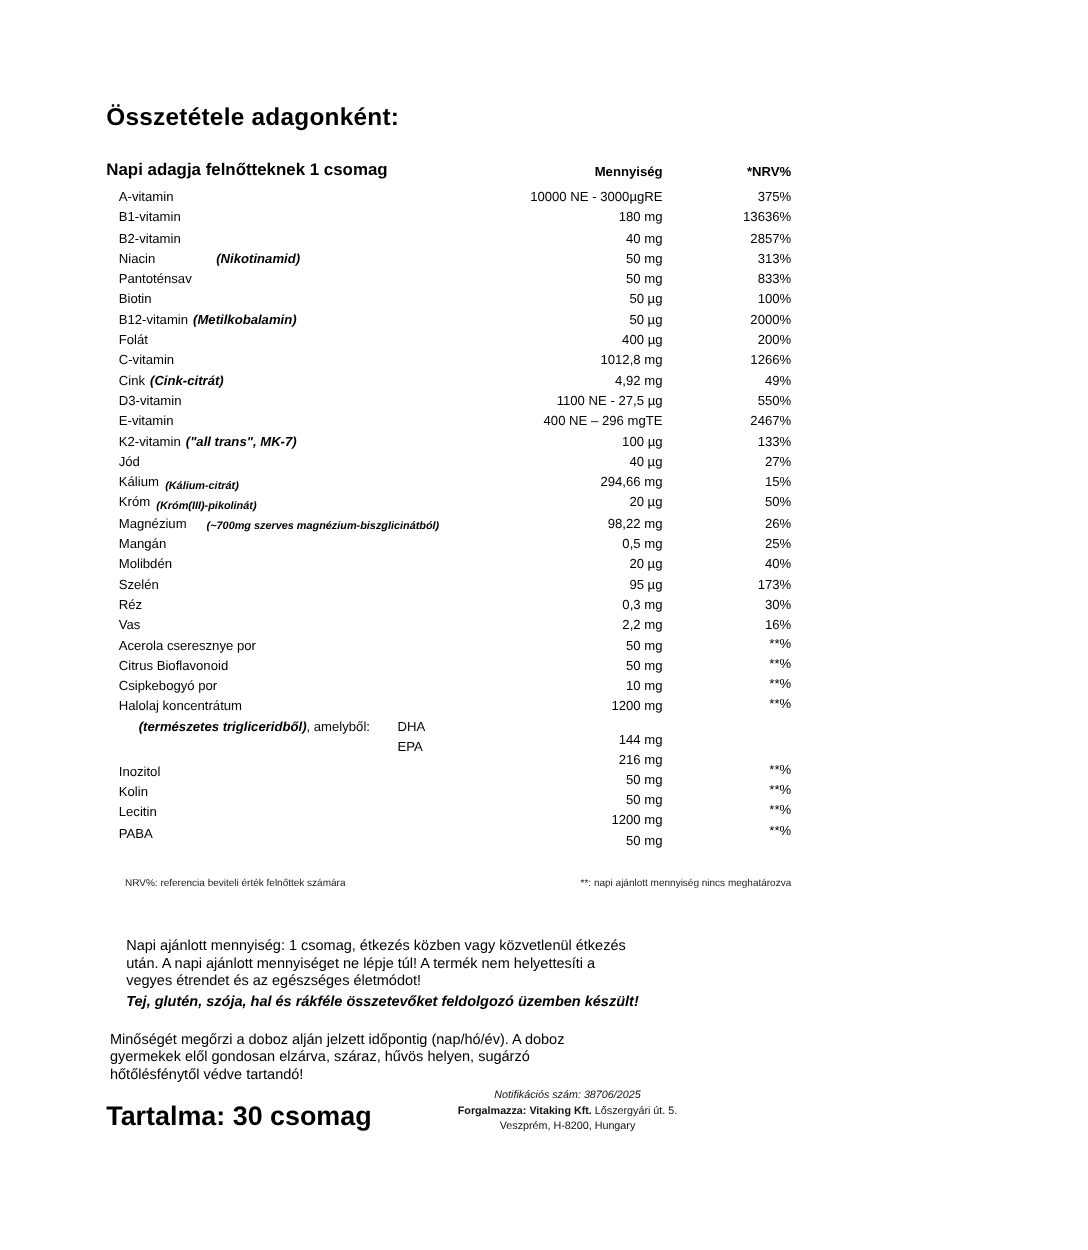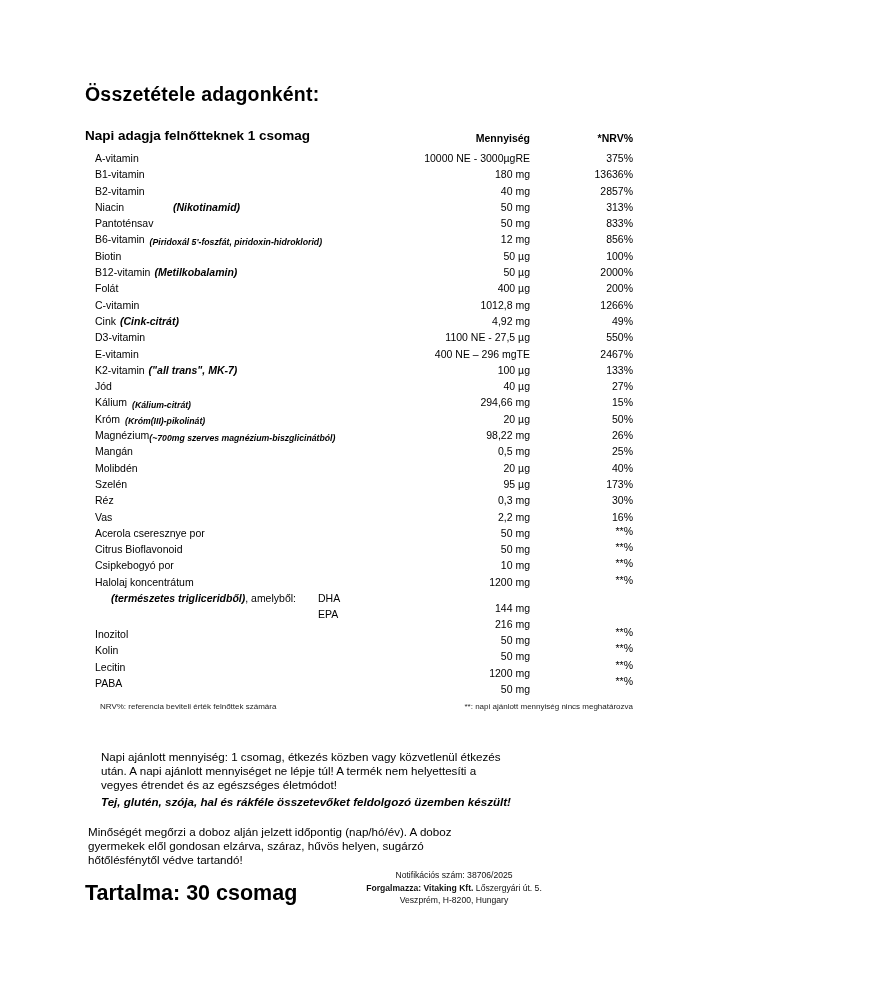--- a/index.html
+++ b/index.html
@@ -7,21 +7,21 @@
 
   .title{position:absolute;left:85px;top:83px;font-size:19.5px;font-weight:bold;letter-spacing:.2px;}
   .subtitle{position:absolute;left:85px;top:108px;font-size:13.5px;font-weight:bold;margin-top:20px;}
 
   .table{position:absolute;left:95px;top:131px;width:538px;font-size:10.5px;}
   .thead{position:relative;height:20px;font-weight:bold;}
   .row{position:relative;height:16.3px;}
   .nmwrap{position:absolute;left:0;top:1px;white-space:nowrap;}
   .sub-inline{font-weight:bold;font-style:italic;margin-left:4px;}
   .sub-small{font-weight:bold;font-style:italic;font-size:8.7px;margin-left:5px;position:relative;top:1.5px;}
-  .attached{margin-left:0;}
+  .attached{margin-left:16px;}
   .sub-tab{position:absolute;left:78px;top:0;font-weight:bold;font-style:italic;white-space:nowrap;}
   .amt{position:absolute;right:103px;top:1px;white-space:nowrap;margin-left:32px;}
   .nrv{position:absolute;right:0;top:1px;white-space:nowrap;}
   .low{top:7px;}
   .hi{top:-1px;}
 
   .fish{position:relative;height:36px;}
   .fish-lead{position:absolute;left:16px;top:1px;white-space:nowrap;}
   .fish-bold{font-weight:bold;font-style:italic;}
   .fish-dha-label{position:absolute;left:223px;top:1px;}
@@ -32,21 +32,21 @@
   .footnotes{position:absolute;left:88px;top:702px;width:545px;height:14px;font-size:8px;color:#222;}
   .fn-left{position:absolute;left:0;top:0;white-space:nowrap;padding-left:12px;}
   .fn-right{position:absolute;right:0;top:0;white-space:nowrap;}
 
   .usage{position:absolute;left:101px;top:750px;font-size:11.6px;line-height:14px;}
   .allergen{font-weight:bold;font-style:italic;margin-top:3px;}
   .storage{position:absolute;left:88px;top:825px;font-size:11.6px;line-height:14px;}
 
   .contents{position:absolute;left:85px;top:881px;font-size:21.5px;font-weight:bold;}
   .distributor{position:absolute;left:338px;top:869px;width:232px;text-align:center;font-size:8.6px;line-height:12.5px;color:#111;}
-  .notif{}
+  .notif{font-style:italic;}
   .dist-bold{font-weight:bold;}
 </style>
 </head>
 <body>
 
 <div class="title">Összetétele adagonként:</div>
 <div class="subtitle">Napi adagja felnőtteknek 1 csomag</div>
 
 <div class="table">
   <div class="thead">
@@ -71,25 +71,20 @@
   </div>
   <div class="row">
     <span class="nmwrap"><span>Niacin</span><span class="sub-tab">(Nikotinamid)</span></span>
     <span class="amt">50 mg</span>
     <span class="nrv">313%</span>
   </div>
   <div class="row">
     <span class="nmwrap"><span>Pantoténsav</span></span>
     <span class="amt">50 mg</span>
     <span class="nrv">833%</span>
-  </div>
-  <div class="row">
-    <span class="nmwrap"><span>B6-vitamin</span><span class="sub-small">(Piridoxál 5'-foszfát, piridoxin-hidroklorid)</span></span>
-    <span class="amt">12 mg</span>
-    <span class="nrv">856%</span>
   </div>
   <div class="row">
     <span class="nmwrap"><span>Biotin</span></span>
     <span class="amt">50 µg</span>
     <span class="nrv">100%</span>
   </div>
   <div class="row">
     <span class="nmwrap"><span>B12-vitamin</span><span class="sub-inline">(Metilkobalamin)</span></span>
     <span class="amt">50 µg</span>
     <span class="nrv">2000%</span>

